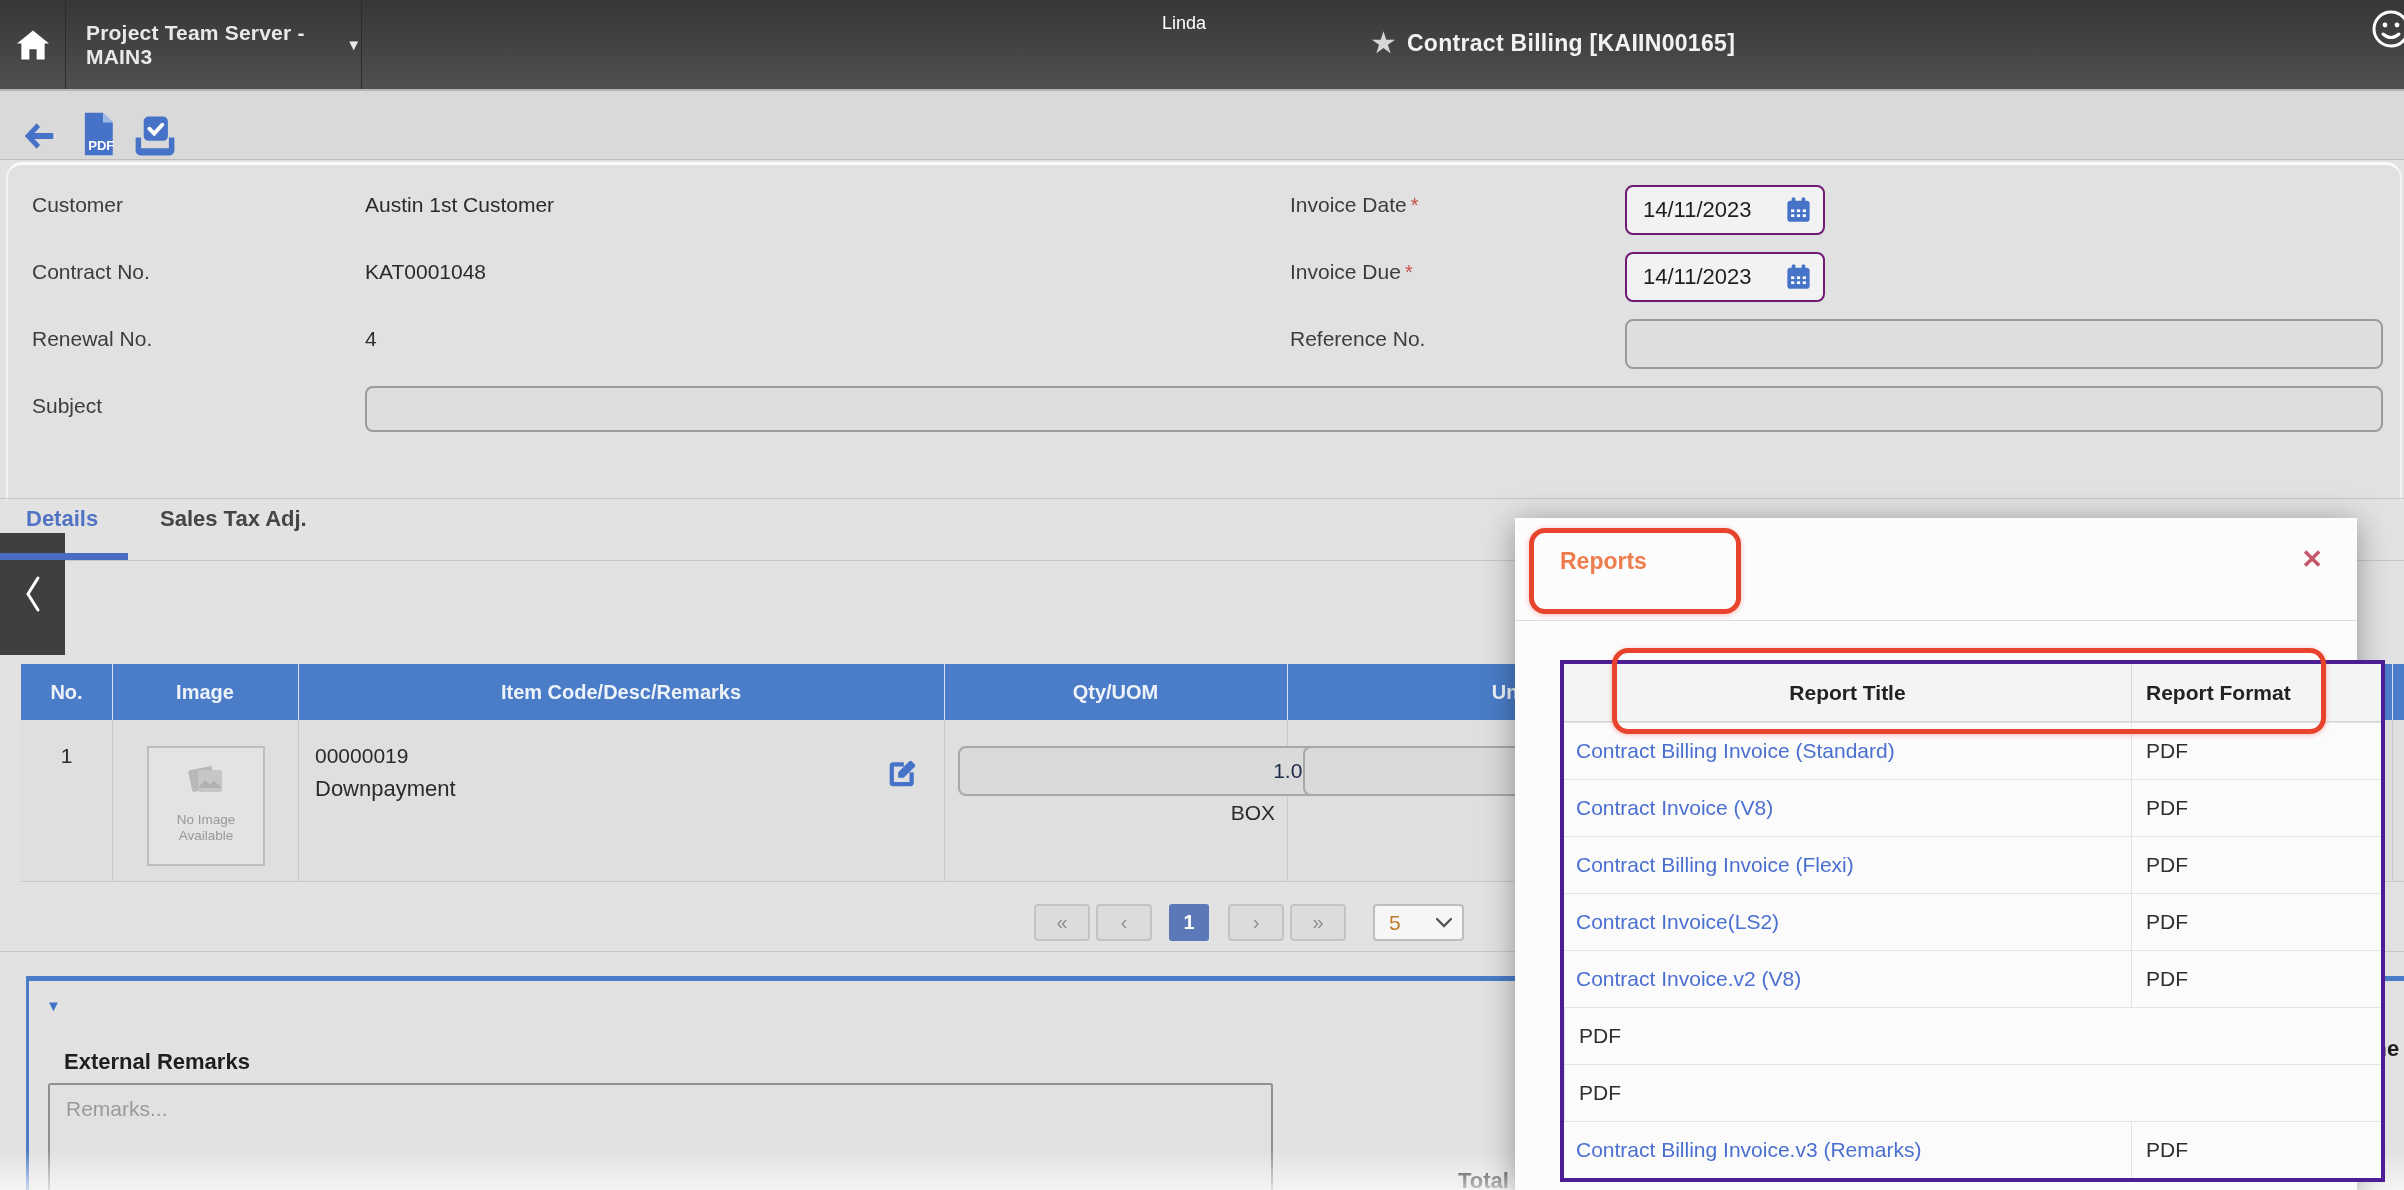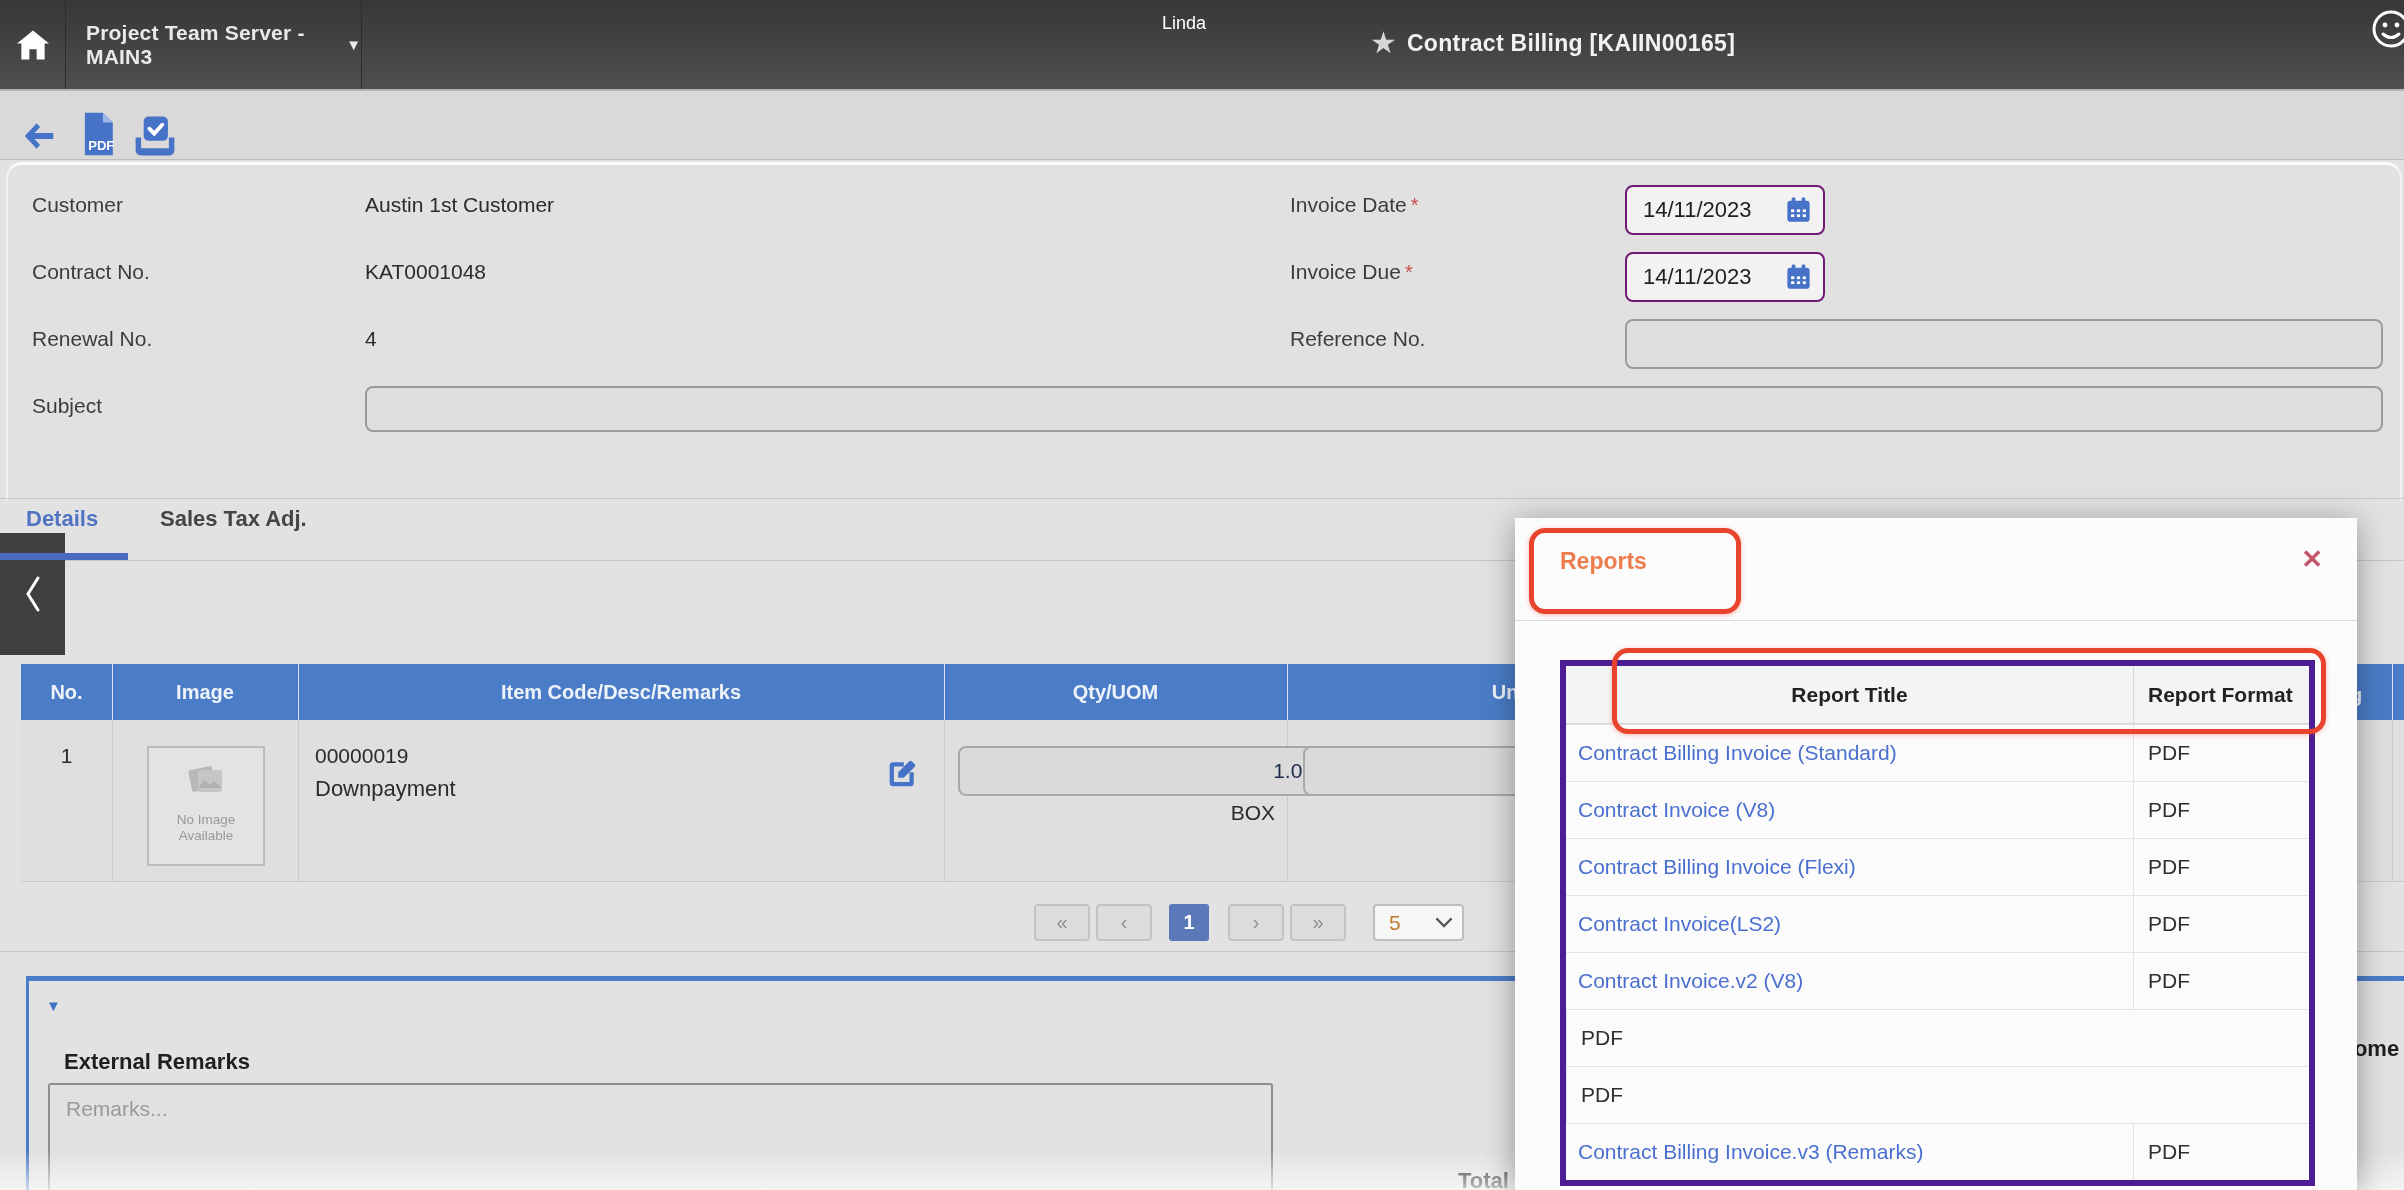--- a/index.html
+++ b/index.html
@@ -71,21 +71,21 @@
   .total-label{left:1458px;top:1168px;font-size:22px;font-weight:bold;color:#1f1f1f;z-index:5;}
   .home-label{left:2338px;top:1036px;font-size:22px;font-weight:bold;color:#1f1f1f;z-index:5;}
 
   .fade{left:0;top:1150px;width:2404px;height:40px;background:linear-gradient(180deg,rgba(250,250,250,0),rgba(250,250,250,.75));z-index:30;pointer-events:none;}
 
   
   .modal{left:1507px;top:518px;width:842px;height:672px;background:#fcfcfc;box-shadow:0 4px 30px rgba(0,0,0,.35);z-index:40;margin-left:8px;}
   .modal-title{position:absolute;left:45px;top:30px;font-size:23px;font-weight:bold;color:#ed7d4d;}
   .modal-close{position:absolute;right:34px;top:28px;font-size:26px;font-weight:bold;color:#c4566c;cursor:pointer;line-height:26px;}
   .modal-divider{position:absolute;left:0;top:102px;width:842px;height:1px;background:#dcdcdc;}
-  .rtable{position:absolute;left:45px;top:142px;width:755px;border:6px solid #4c1d95;box-sizing:border-box;background:#fbfbfb;}
+  .rtable{position:absolute;left:45px;top:142px;width:825px;border:4px solid #4c1d95;box-sizing:border-box;background:#fbfbfb;}
   .rhead{display:flex;height:57px;background:#f4f4f4;border-bottom:1px solid #d6d6d6;}
   .rhead .c1{width:567px;text-align:center;line-height:57px;font-size:21px;font-weight:bold;color:#222222;}
   .rhead .c2{flex:1;border-left:1px solid #d6d6d6;line-height:57px;font-size:21px;font-weight:bold;color:#222222;padding-left:14px;}
   .rrow{display:flex;height:56px;border-top:1px solid #e3e3e3;}
   .rrow:first-of-type{border-top:none;}
   .rrow .c1{width:567px;display:flex;align-items:center;padding-left:12px;box-sizing:border-box;}
   .rrow .c1 a{font-size:21px;color:#4a6fd0;text-decoration:none;cursor:pointer;}
   .rrow .c2{flex:1;border-left:1px solid #e3e3e3;display:flex;align-items:center;padding-left:14px;font-size:21px;color:#2f2f2f;}
 
   

